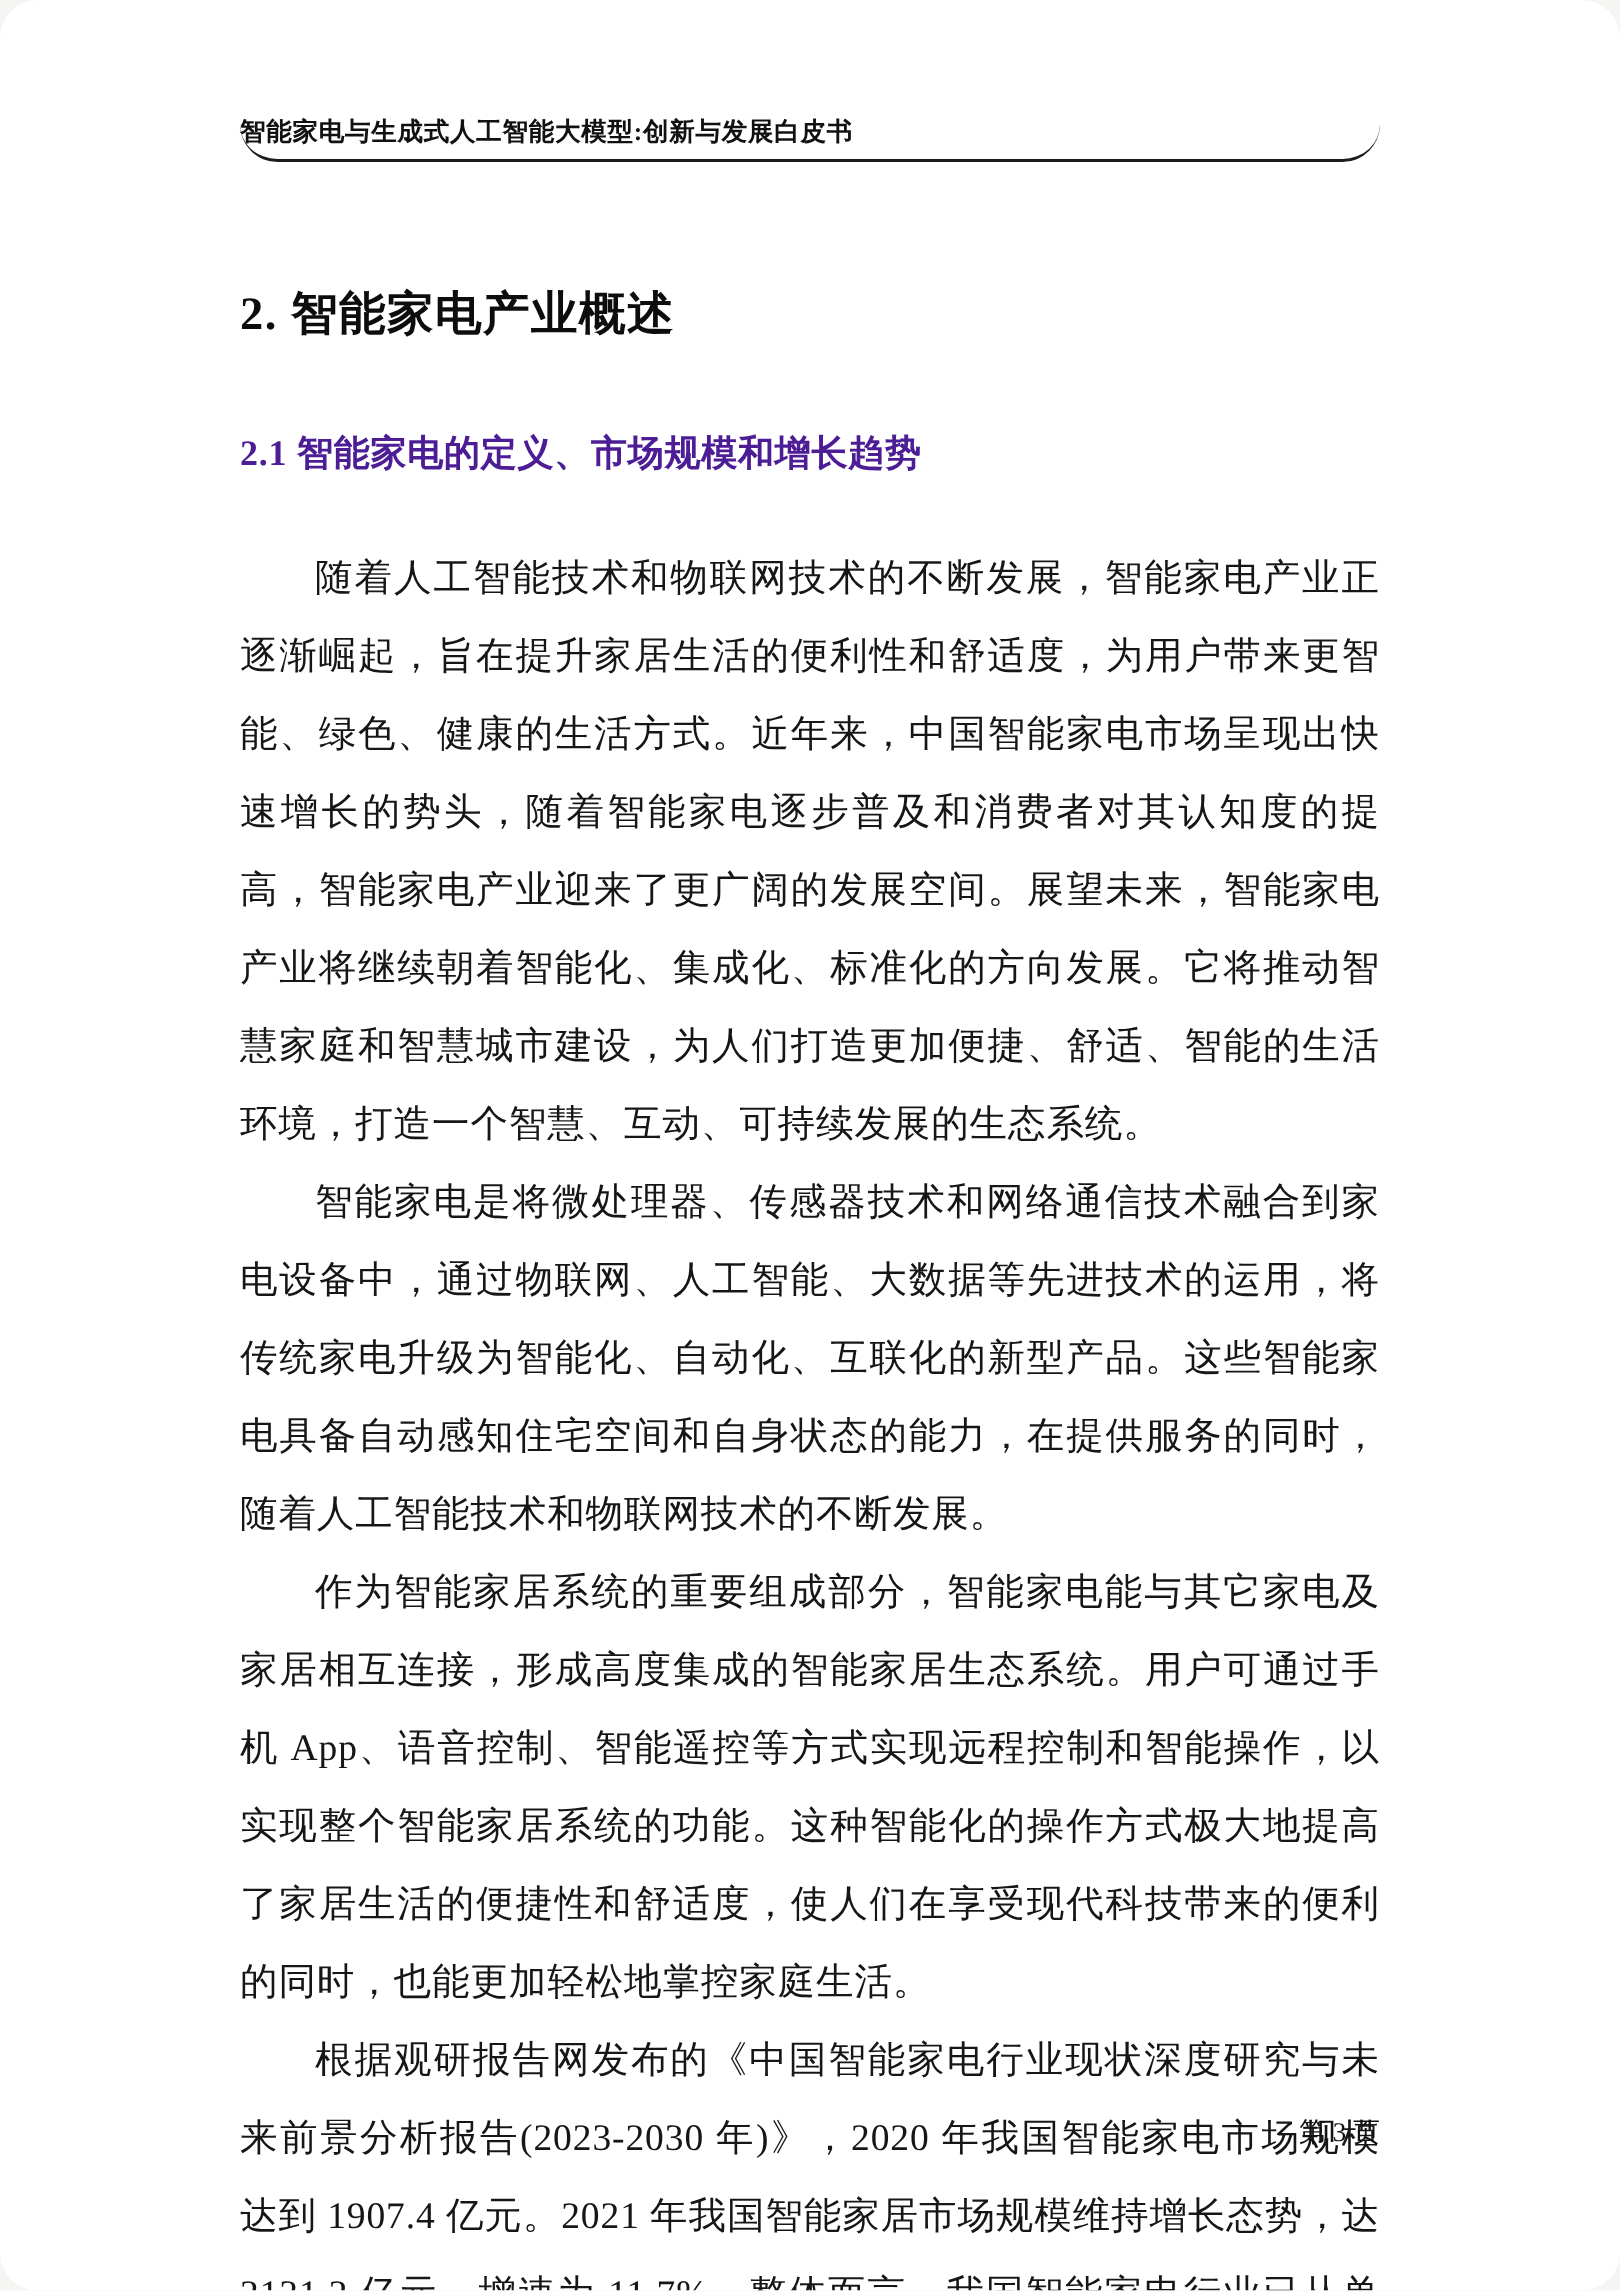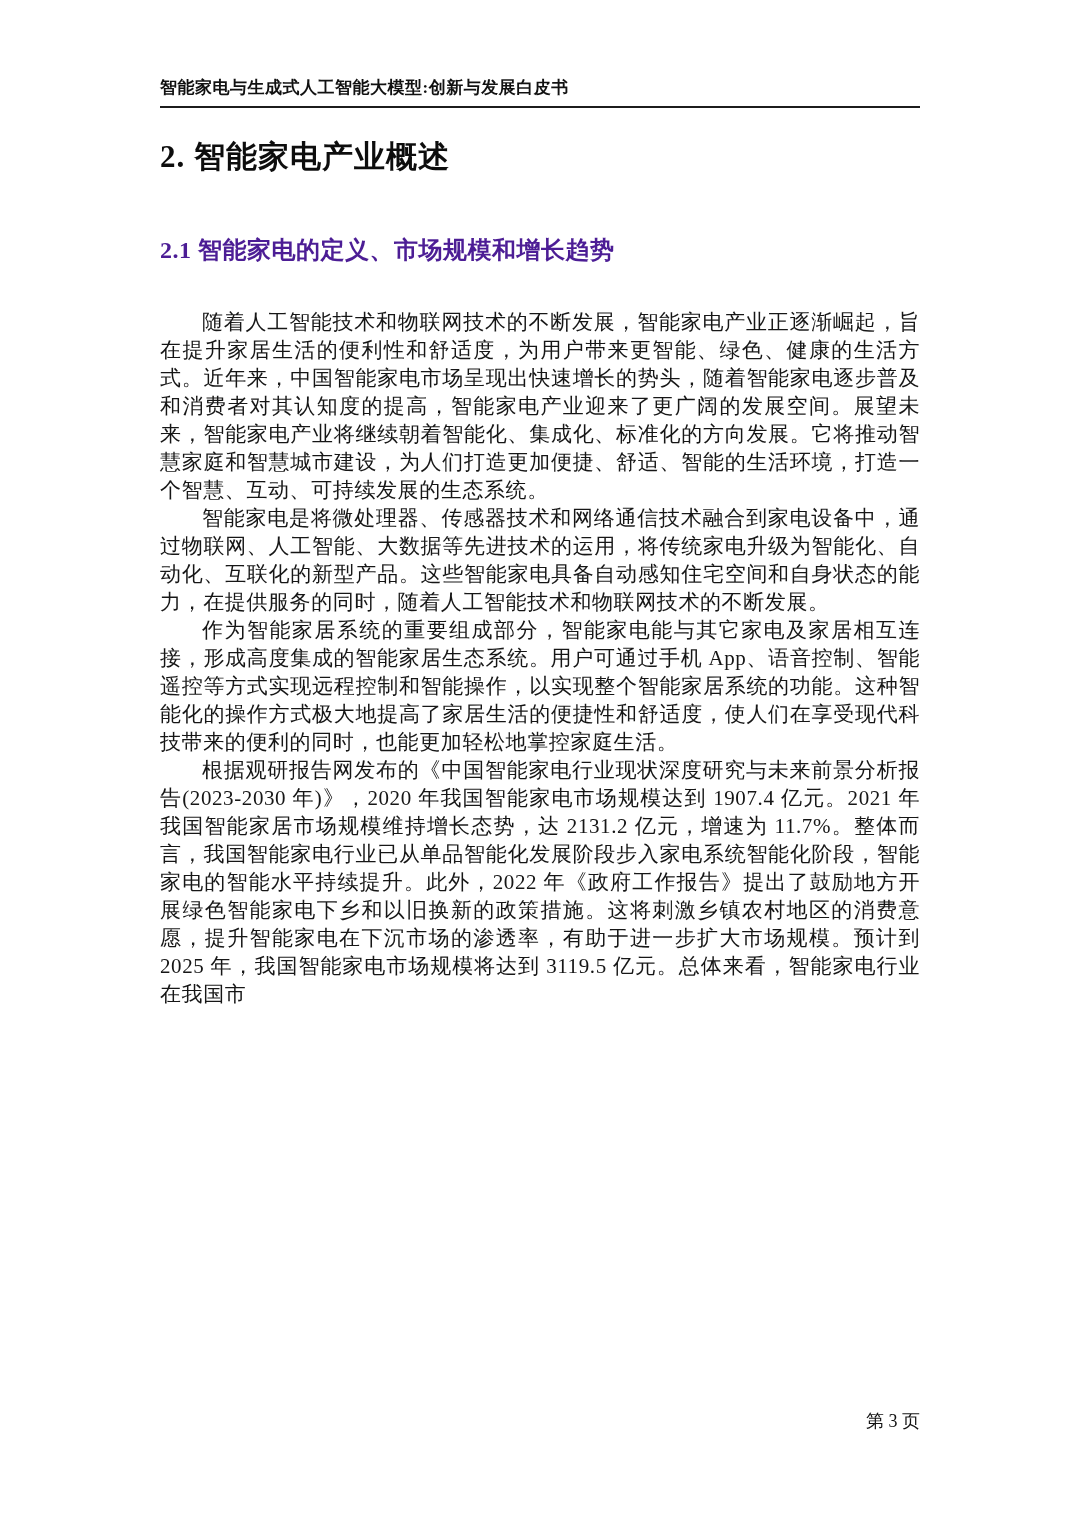--- a/index.html
+++ b/index.html
@@ -1,15 +1,15 @@
 <!DOCTYPE html>
 <html><head>
 <meta charset="utf-8">
 <style>
-  * { margin: 0; padding: 0; box-sizing: border-box; }
+  * { margin: 0; padding: 0; box-sizing: border-box; border-radius: 25px; }
   html, body {
     width: 1080px;
     background: #f5f5f3;
     font-family: "Liberation Serif", "DejaVu Serif", serif;
     color: #141414;
   }
   .page {
     position: relative;
     width: 1080px;
     height: 1527px;
@@ -23,39 +23,39 @@
     padding-bottom: 7px;
     border-bottom: 2px solid #1c1c1c;
   }
   .doc-header .header-title {
     font-size: 17px;
     font-weight: bold;
     letter-spacing: 0.5px;
     color: #111;
   }
   .section-heading {
-    margin-top: 28px;
+    margin-top: 80px;
     font-size: 31px;
     font-weight: bold;
     color: #0d0d0d;
     letter-spacing: 1px;
   }
   .subsection-heading {
     margin-top: 56px;
     font-size: 24px;
     font-weight: bold;
     color: #4c1d95;
     letter-spacing: 0.5px;
   }
   .body-text {
     margin-top: 42px;
   }
   .body-text p {
-    font-size: 21px;
-    line-height: 28px;
+    font-size: 25px;
+    line-height: 52px;
     text-align: justify;
     text-indent: 2em;
     letter-spacing: 0.6px;
     color: #161616;
   }
   .doc-footer {
     position: absolute;
     right: 160px;
     bottom: 94px;
     font-size: 18px;

